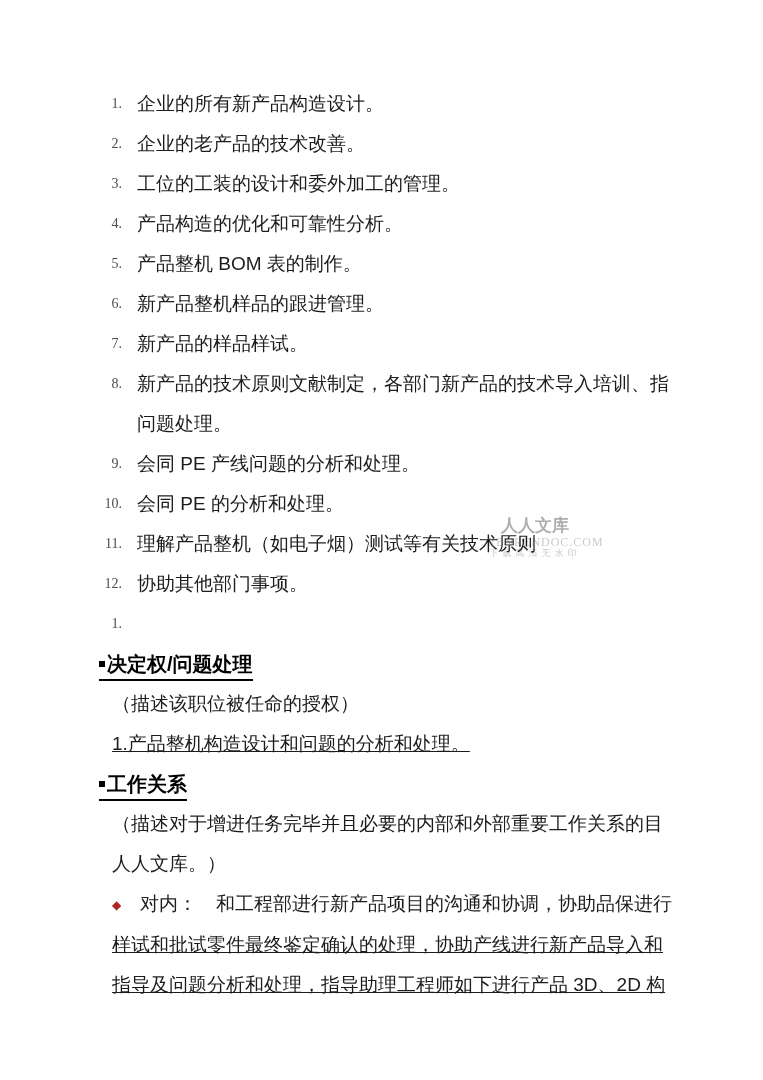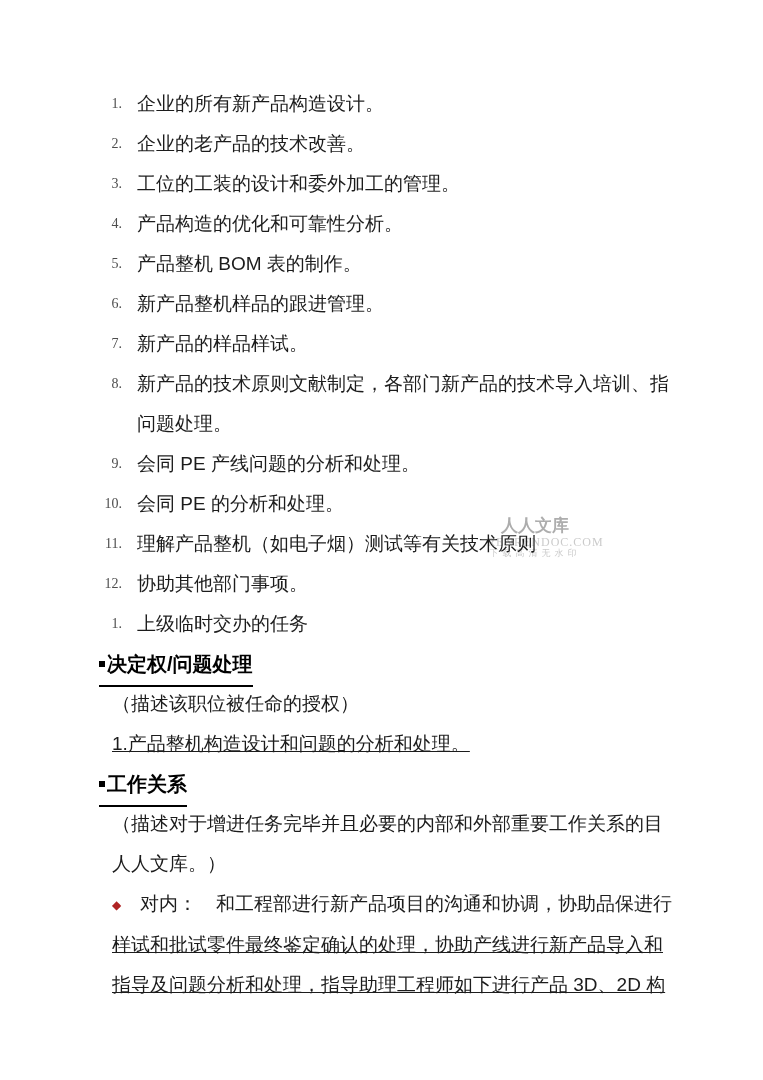--- a/index.html
+++ b/index.html
@@ -20,21 +20,21 @@
     flex:0 0 122px;
     text-align:right;
     font-family:"Liberation Serif", serif;
     font-size:14px; color:#4d4d4d;
     line-height:40px;
   }
   .duty .txt { margin-left:15px; }
 
   
   .hdr { margin-left:99px; line-height:40px; font-size:20px; font-weight:bold; color:#000; white-space:nowrap; }
-  .hdr .u { border-bottom:2px solid #000; padding-bottom:10px; }
+  .hdr .u { border-bottom:2px solid #000; padding-bottom:4px; }
   .sq { display:inline-block; width:6px; height:6px; background:#000; margin:0 2px 4px 0; vertical-align:middle; }
 
   .note { margin-left:112px; }
   .plain { margin-left:112px;text-decoration:underline; }
 
   .bullet-first { margin-left:112px; }
   .diamond {
     display:inline-block;
     color:#b02424;
     font-size:12px;
@@ -134,23 +134,20 @@
         </div>
     </div>
     <div class="duty">
       <div class="num">12.</div>
       <div class="txt">
           <div class="line">协助其他部门事项。</div>
         </div>
     </div>
     <div class="duty">
       <div class="num">1.</div>
-      <div class="txt">
-          <div class="line">上级临时交办的任务</div>
-        </div>
     </div>
 
     <div class="hdr">
       <span class="u"><span class="sq"></span><span>决定权/问题处理</span></span>
     </div>
 
     <div class="line note">（描述该职位被任命的授权）</div>
     <div class="line plain">1.产品整机构造设计和问题的分析和处理。</div>
 
     <div class="hdr">

